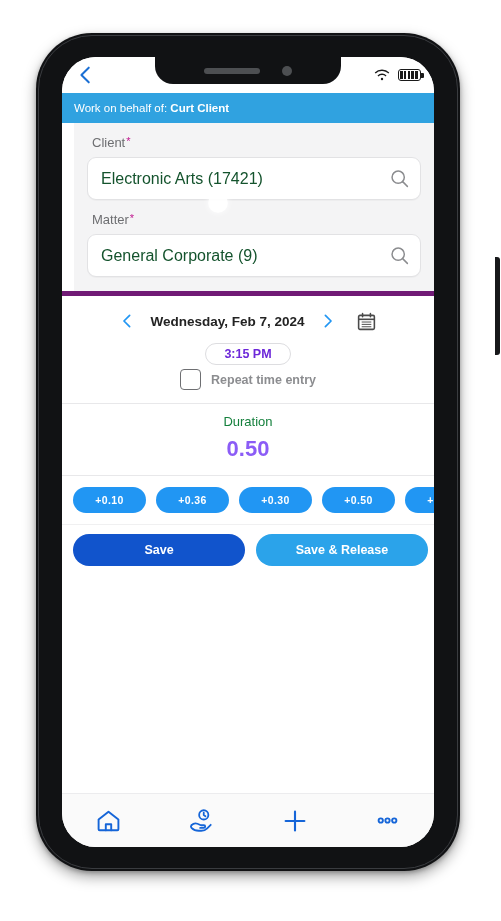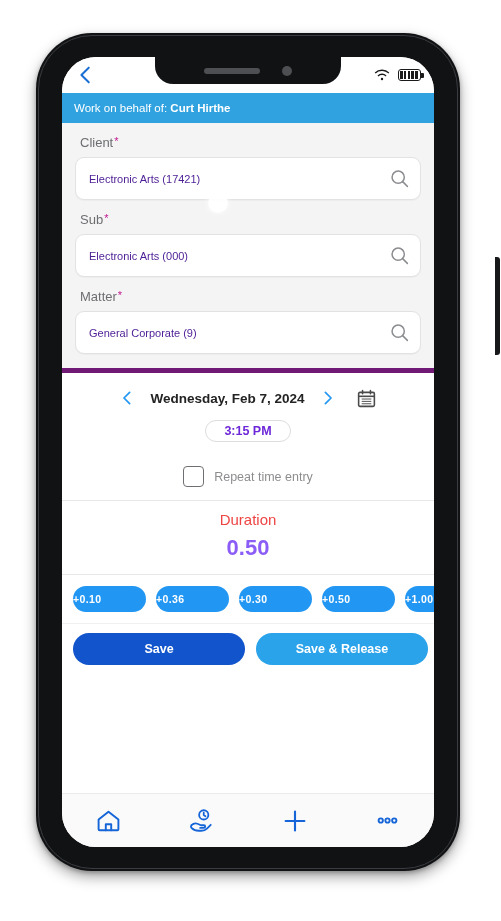--- a/index.html
+++ b/index.html
@@ -100,39 +100,40 @@
     color: #ffffff; font-size: 11.5px;
   }
   .behalf-bar b { font-weight: bold; }
 
   
   .body { flex: 1 1 auto; overflow: hidden; display: flex; flex-direction: column; }
 
   .form-area {
     background: #f4f4f5;
     padding: 12px 13px 12px;
+    margin-left: 12px;
   }
   .field { margin-bottom: 12px; }
   .field:last-child { margin-bottom: 2px; }
   .field-label {
     font-size: 13px; color: #6d6e71;
     margin: 0 0 7px 5px;
   }
   .req { color: #c0188f; font-size: 11px; vertical-align: top; margin-left: 1px; }
   .input-box {
     background: #ffffff;
     border: 1px solid #e2e2e4;
     border-radius: 9px;
     height: 43px;
     display: flex; align-items: center;
     padding: 0 10px 0 13px;
     box-shadow: 0 1px 1px rgba(0,0,0,0.03);
     cursor: pointer;
   }
-  .input-value { font-size: 11px; color: #4c1d95; flex: 1 1 auto; }
+  .input-value { font-size: 16px; color: #14532d; flex: 1 1 auto; }
   .search-icon { width: 21px; height: 21px; color: #8b8c8f; flex: 0 0 auto; }
 
   .touch-dot {
     position: absolute;
     width: 20px; height: 20px; border-radius: 50%;
     background: rgba(255,255,255,0.92);
     box-shadow: 0 0 6px rgba(255,255,255,0.9);
     left: 146px; top: 136px;
     z-index: 20; pointer-events: none;
   }
@@ -152,56 +153,56 @@
 
   .time-row { display: flex; justify-content: center; margin-top: 11px; }
   .time-pill {
     border: 1px solid #dddde0; border-radius: 13px;
     padding: 3px 18px;
     font-size: 12.5px; color: #6d28d9; font-weight: bold;
     background: #fff; cursor: pointer;
   }
   .repeat-row {
     display: flex; align-items: center; justify-content: center;
-    gap: 10px; margin-top: 24px; margin-bottom: 3px;
+    gap: 10px; margin-top: 4px; margin-bottom: 3px; font-weight: bold;
   }
   .checkbox {
     width: 21px; height: 21px;
     border: 1.6px solid #6e6f72; border-radius: 4px;
     background: #fff; cursor: pointer; flex: 0 0 auto;
   }
   .repeat-label { font-size: 12.5px; color: #8c8d90; }
 
   
   .duration-section {
     background: #ffffff;
     border-top: 1px solid #e8e8ea;
     border-bottom: 1px solid #e8e8ea;
     padding: 10px 0 13px;
     text-align: center;
   }
-  .duration-label { font-size: 15px; color: #ef4444; }
+  .duration-label { font-size: 13px; color: #15803d; }
   .duration-value { font-size: 22px; font-weight: bold; color: #8b5cf6; margin-top: 7px; }
 
   
   .increments {
     background: #ffffff;
     padding: 11px 0 11px 11px;
     display: flex; gap: 10px; overflow: hidden;
   }
   .inc-pill {
     flex: 0 0 auto;
     min-width: 73px;
     background: #2196f3;
     color: #ffffff;
     font-size: 10.5px; font-weight: bold;
     letter-spacing: 0.4px;
     border-radius: 14px;
     padding: 7px 0;
-    text-align: left;
+    text-align: center;
     cursor: pointer;
   }
 
   
   .actions {
     background: #ffffff;
     padding: 9px 0 9px 11px;
     display: flex; gap: 11px;
     border-top: 1px solid #f0f0f1;
   }
@@ -262,48 +263,38 @@
           <path d="M12 9.3c2.1 0 4 .8 5.45 2.15l1.5-1.6A10.1 10.1 0 0 0 12 7.05a10.1 10.1 0 0 0-6.95 2.8l1.5 1.6A7.9 7.9 0 0 1 12 9.3z"></path>
           <path d="M12 3.1c3.75 0 7.2 1.45 9.75 3.8l1.45-1.55A15.9 15.9 0 0 0 12 .85 15.9 15.9 0 0 0 .8 5.35L2.25 6.9A13.95 13.95 0 0 1 12 3.1z"></path>
         </svg>
         <div class="battery">
           <div class="battery-fill"></div>
         </div>
       </div>
     </div>
 
     <div class="behalf-bar">
-      <span>Work on behalf of:</span>&nbsp;<b>Curt Hirthe</b>
+      <span>Work on behalf of:</span>&nbsp;<b>Curt Client</b>
     </div>
 
     <div class="body">
 
       <div class="form-area">
 
         <div class="field">
           <div class="field-label"><span>Client</span><span class="req">*</span></div>
           <div class="input-box">
             <span class="input-value">Electronic Arts (17421)</span>
             <svg class="search-icon" viewBox="0 0 24 24" fill="none" stroke="currentColor" stroke-width="1.7">
                 <circle cx="10.5" cy="10.5" r="7"></circle>
                 <line x1="15.6" y1="15.6" x2="21" y2="21" stroke-linecap="round"></line>
               </svg>
           </div>
         </div>
 
-        <div class="field">
-          <div class="field-label"><span>Sub</span><span class="req">*</span></div>
-          <div class="input-box">
-            <span class="input-value">Electronic Arts (000)</span>
-            <svg class="search-icon" viewBox="0 0 24 24" fill="none" stroke="currentColor" stroke-width="1.7">
-                <circle cx="10.5" cy="10.5" r="7"></circle>
-                <line x1="15.6" y1="15.6" x2="21" y2="21" stroke-linecap="round"></line>
-              </svg>
-          </div>
-        </div>
 
         <div class="field">
           <div class="field-label"><span>Matter</span><span class="req">*</span></div>
           <div class="input-box">
             <span class="input-value">General Corporate (9)</span>
             <svg class="search-icon" viewBox="0 0 24 24" fill="none" stroke="currentColor" stroke-width="1.7">
                 <circle cx="10.5" cy="10.5" r="7"></circle>
                 <line x1="15.6" y1="15.6" x2="21" y2="21" stroke-linecap="round"></line>
               </svg>
           </div>

